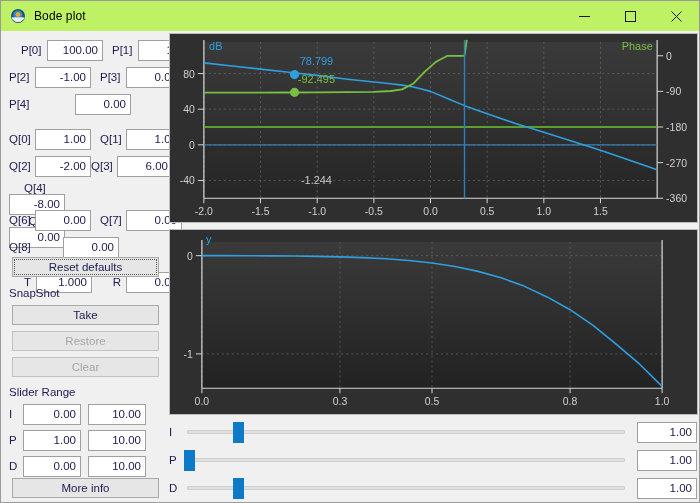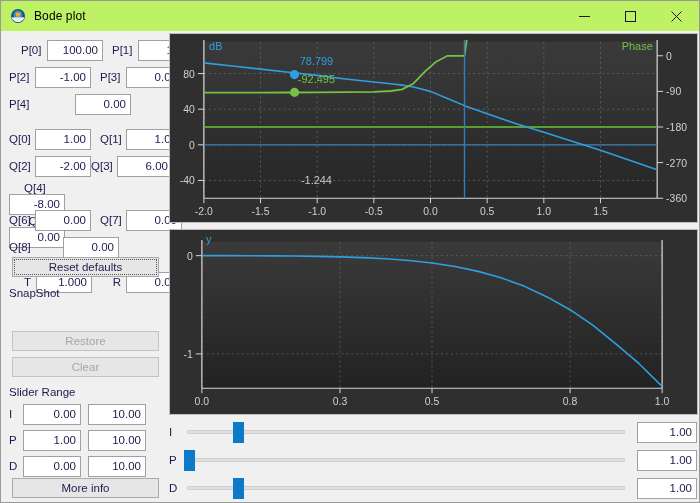--- a/index.html
+++ b/index.html
@@ -199,20 +199,21 @@
     <div class="prow" style="left:8px; top:240px;">
       <span class="plabel r">T</span>
       <div class="pfield">1.000</div>
       <span class="plabel r" style="margin-left:7px;">R</span>
       <div class="pfield">0.00</div>
     </div>
 
     <div class="btn focus" style="position:absolute; left:11px; top:226px; width:147px; height:20px;">Reset defaults</div>
 
     <div class="sectlabel" style="left:8px; top:256px;">SnapShot</div>
+    <div class="btn" style="position:absolute; left:11px; top:274px; width:147px; height:20px;">Take</div>
     <div class="btn disabled" style="position:absolute; left:11px; top:300px; width:147px; height:20px;">Restore</div>
     <div class="btn disabled" style="position:absolute; left:11px; top:326px; width:147px; height:20px;">Clear</div>
 
     <div class="sectlabel" style="left:8px; top:355px;">Slider Range</div>
 
     <div class="prow" style="left:8px; top:372px;">
       <span class="plabel" style="width:14px;">I</span>
       <div class="pfield wide">0.00</div>
       <div class="pfield wide" style="margin-left:7px;">10.00</div>
     </div>

